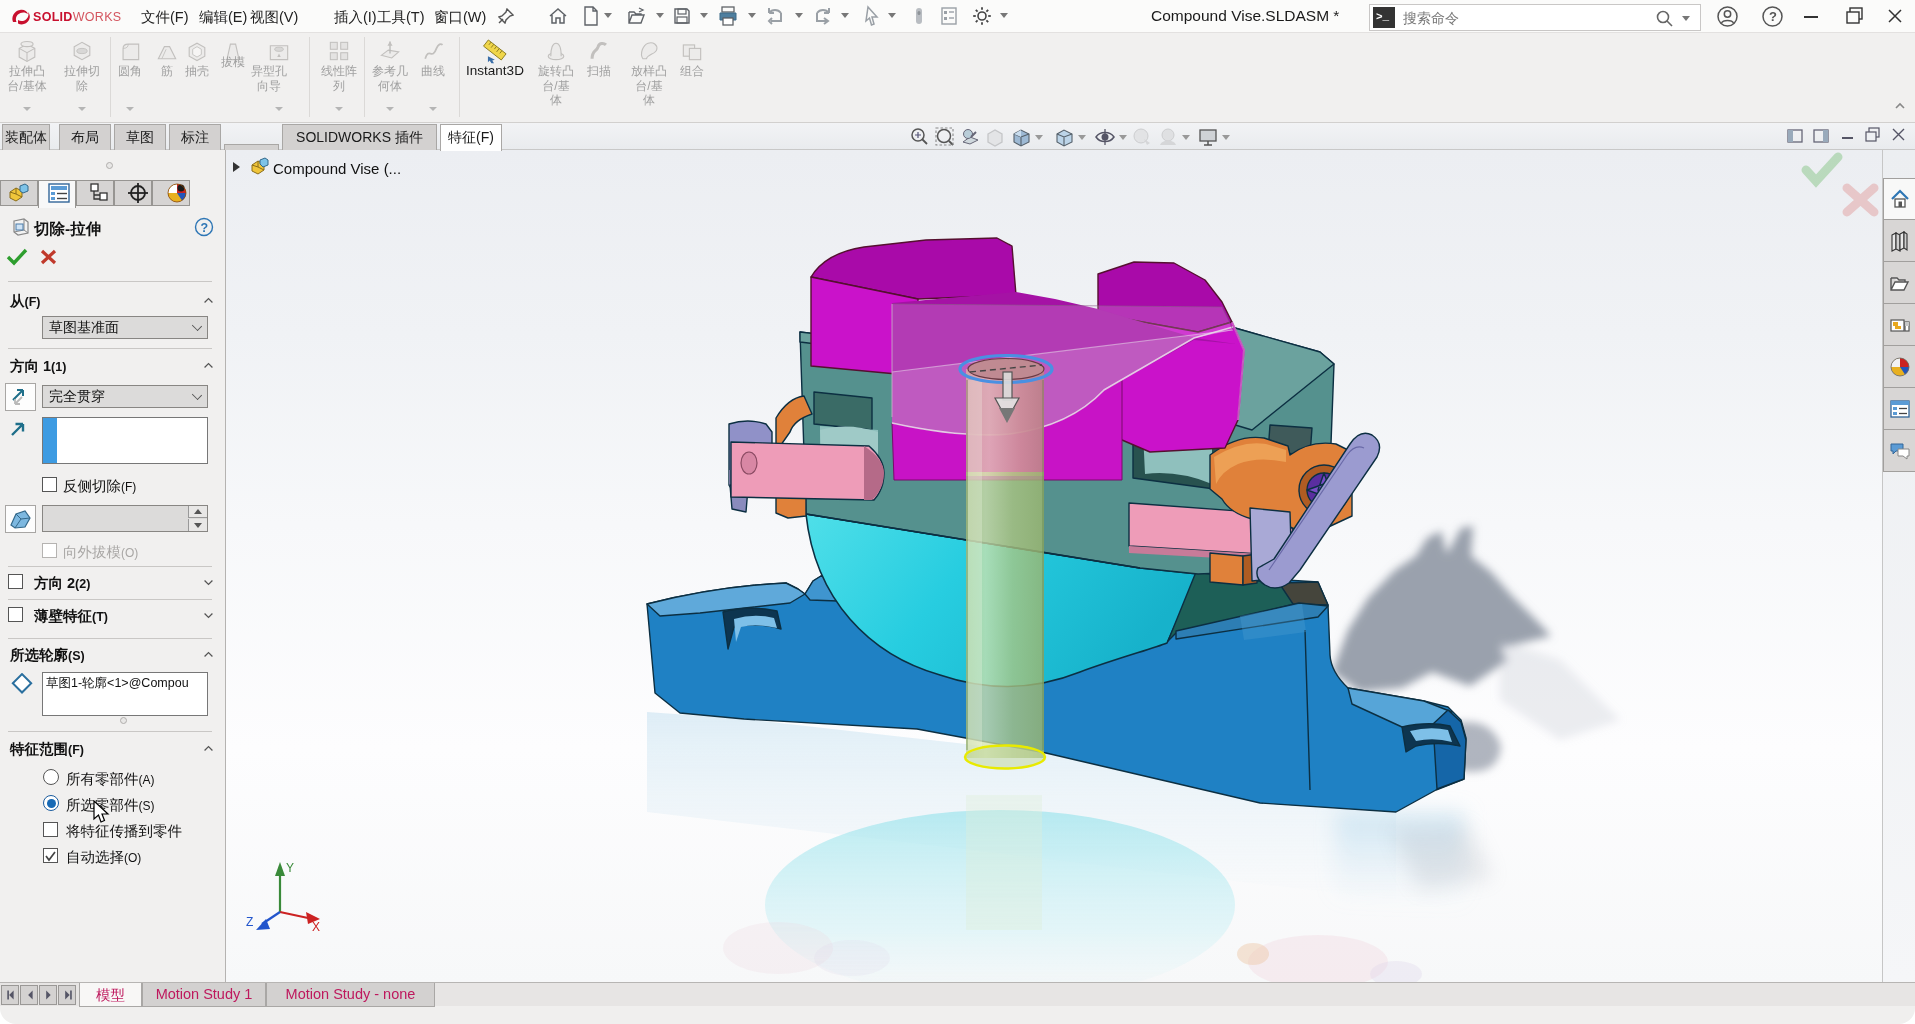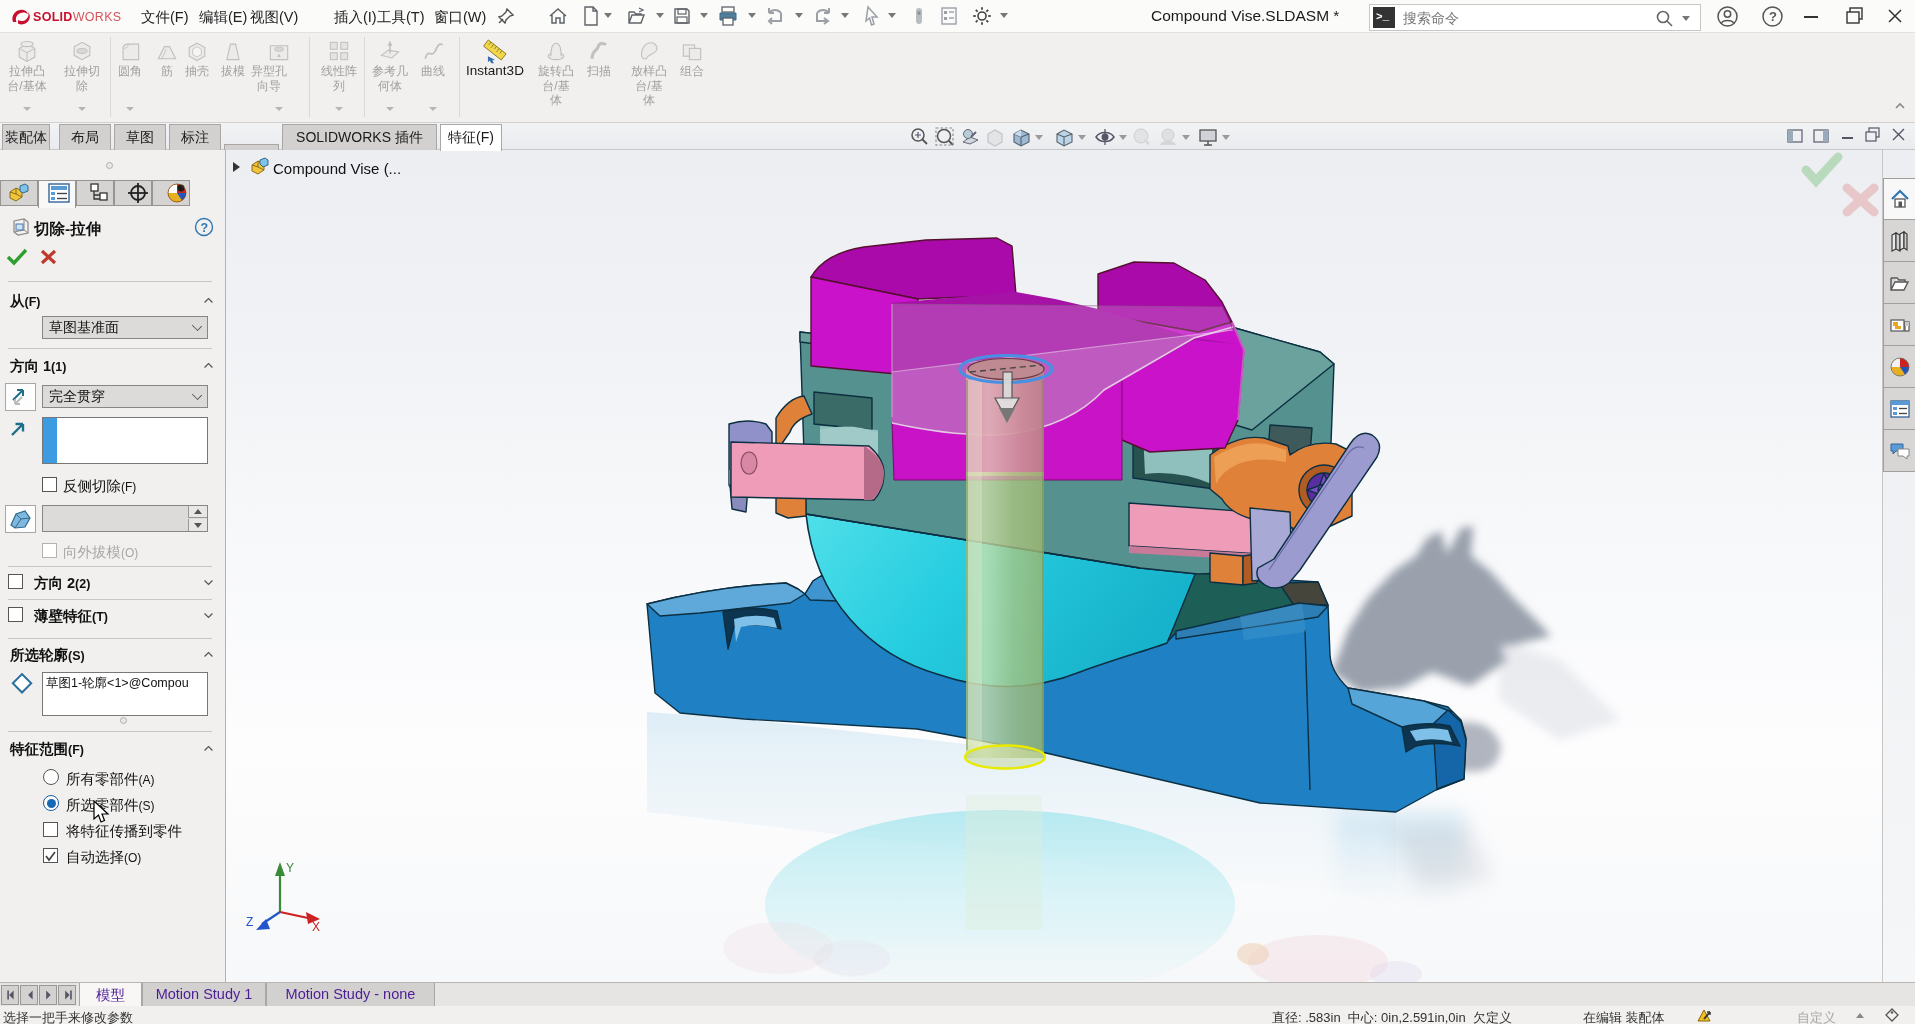--- a/index.html
+++ b/index.html
@@ -46,21 +46,21 @@
 
 
 #rpane { position:absolute; left:1882px; top:150px; width:33px; height:832px; background:linear-gradient(#eceef1,#f5f6f8); border-left:1px solid #c6c6c6;}
 .rp-cell { position:absolute; left:0px; width:33px; height:42px; background:#d8d6d5; border:1px solid #a19f9d; border-top:none;}
 .rp-cell.first { border-top:1px solid #a19f9d; }
 .rp-cell.sel { background:#f8f8f8; }
 
 
 #btabs { position:absolute; left:0; top:982px; width:1915px; height:24px; background:#e7e5e4; border-top:1px solid #b7b5b3;}
 .nav-b { position:absolute; top:2px; width:18px; height:20px; background:#d4d2d1; border:1px solid #9a9896; }
-.btab { position:absolute; top:0px; height:24px; background:#d3d1d0; border:1px solid #a9a7a5; border-top:none; font-size:14.5px; color:#4c1d95; text-align:center; padding-top:3px;}
+.btab { position:absolute; top:0px; height:24px; background:#d3d1d0; border:1px solid #a9a7a5; border-top:none; font-size:14.5px; color:#be185d; text-align:center; padding-top:3px;}
 .btab.active { background:#f8f7f6; }
 #statusbar { position:absolute; left:0; top:1006px; width:1915px; height:18px; background:#f1f0ef; font-size:13px; color:#333; }
 </style>
 </head>
 <body>
 <div id="app">
 
 <div id="titlebar">
 <div id="logo"><svg width="125" height="22" viewBox="0 0 125 22">
 <path d="M3,16 C1,11 4,5 10,4 C14,3.3 17,5 18,8 C16,6.5 13,6 10.5,7 C6.5,8.5 5,12.5 6.5,16 Z" fill="#c8102e"></path>
@@ -198,21 +198,21 @@
       </svg>
 <div class="rlabel" style="left:137px;top:31px;width:60px;">筋</div>
 <svg class="abs" style="left:184px;top:5px" width="26" height="26" viewBox="0 0 30 30">
         <path d="M6,11 L15,6 L24,11 L24,21 L15,26 L6,21 Z" fill="#eceBea" stroke="#c2c0be" stroke-width="1.3"></path>
         <path d="M10,13 L15,10 L20,13 L20,19 L15,22 L10,19 Z" fill="#f6f5f4" stroke="#c2c0be"></path>
       </svg>
 <div class="rlabel" style="left:167px;top:31px;width:60px;">抽壳</div>
 <svg class="abs" style="left:220px;top:5px" width="26" height="26" viewBox="0 0 30 30">
         <path d="M8,25 L12,7 L18,7 L22,25 Z" fill="#eceBea" stroke="#c2c0be" stroke-width="1.3"></path>
       </svg>
-<div class="rlabel" style="left:203px;top:31px;width:60px;">拔模</div>
+<div class="rlabel" style="left:203px;top:22px;width:60px;">拔模</div>
 <svg class="abs" style="left:266px;top:5px" width="26" height="26" viewBox="0 0 30 30">
         <path d="M5,9 L25,9 L25,25 L5,25 Z" fill="#eceBea" stroke="#c2c0be" stroke-width="1.3"></path>
         <ellipse cx="15" cy="13" rx="5" ry="2.4" fill="#d8d7d6" stroke="#c2c0be"></ellipse>
         <path d="M15,18 L13,22 H17 Z" fill="#c2c0be"></path>
       </svg>
 <div class="rlabel" style="left:239px;top:31px;width:60px;">异型孔
 向导</div>
 <div class="rdd" style="left:275px;top:74px;"></div>
 <svg class="abs" style="left:326px;top:5px" width="26" height="26" viewBox="0 0 30 30">
         <g fill="#e4e3e2" stroke="#c2c0be" stroke-width="1.2">
@@ -727,29 +727,13 @@
           <path d="M6,5 L11,10 L6,15 Z" fill="#556"></path>
         </svg></div>
 <div class="nav-b" style="left:58px"><svg width="16" height="18" viewBox="0 0 16 20">
           <path d="M6,5 L11,10 L6,15 Z" fill="#556"></path>
           <rect x="11.5" y="5" width="1.8" height="10" fill="#556"></rect>
         </svg></div>
 <div class="btab active" style="left:79px;width:63px;">模型</div>
 <div class="btab" style="left:142px;width:124px;">Motion Study 1</div>
 <div class="btab" style="left:266px;width:169px;">Motion Study - none</div>
 </div>
-<div id="statusbar">
-<div class="abs" style="left:3px;top:3px;">选择一把手来修改参数</div>
-<div class="abs" style="left:1272px;top:3px;">直径: .583in&nbsp;&nbsp;中心: 0in,2.591in,0in&nbsp;&nbsp;欠定义</div>
-<div class="abs" style="left:1583px;top:3px;">在编辑 装配体</div>
-<svg class="abs" style="left:1696px;top:1px" width="17" height="17" viewBox="0 0 17 17">
-        <path d="M2,14 L8,3 L14,14 Z" fill="#f0c020" stroke="#886600"></path>
-        <path d="M8,12 L14,5" stroke="#333" stroke-width="1.8"></path>
-        <path d="M14,5 L11,5 M14,5 L14,8" stroke="#333" stroke-width="1.4"></path>
-      </svg>
-<div class="abs" style="left:1797px;top:3px;color:#a9a7a5;">自定义</div>
-<div class="abs" style="left:1856px;top:7px;width:0;height:0;border-left:4px solid transparent;border-right:4px solid transparent;border-bottom:5px solid #888;"></div>
-<svg class="abs" style="left:1884px;top:1px" width="16" height="16" viewBox="0 0 16 16">
-        <path d="M2,8 L8,2 L14,8 L8,14 Z" fill="none" stroke="#555" stroke-width="1.3"></path>
-        <circle cx="8" cy="5.5" r="1.2" fill="#555"></circle>
-      </svg>
 </div>
-</div>
 
 </body></html>

